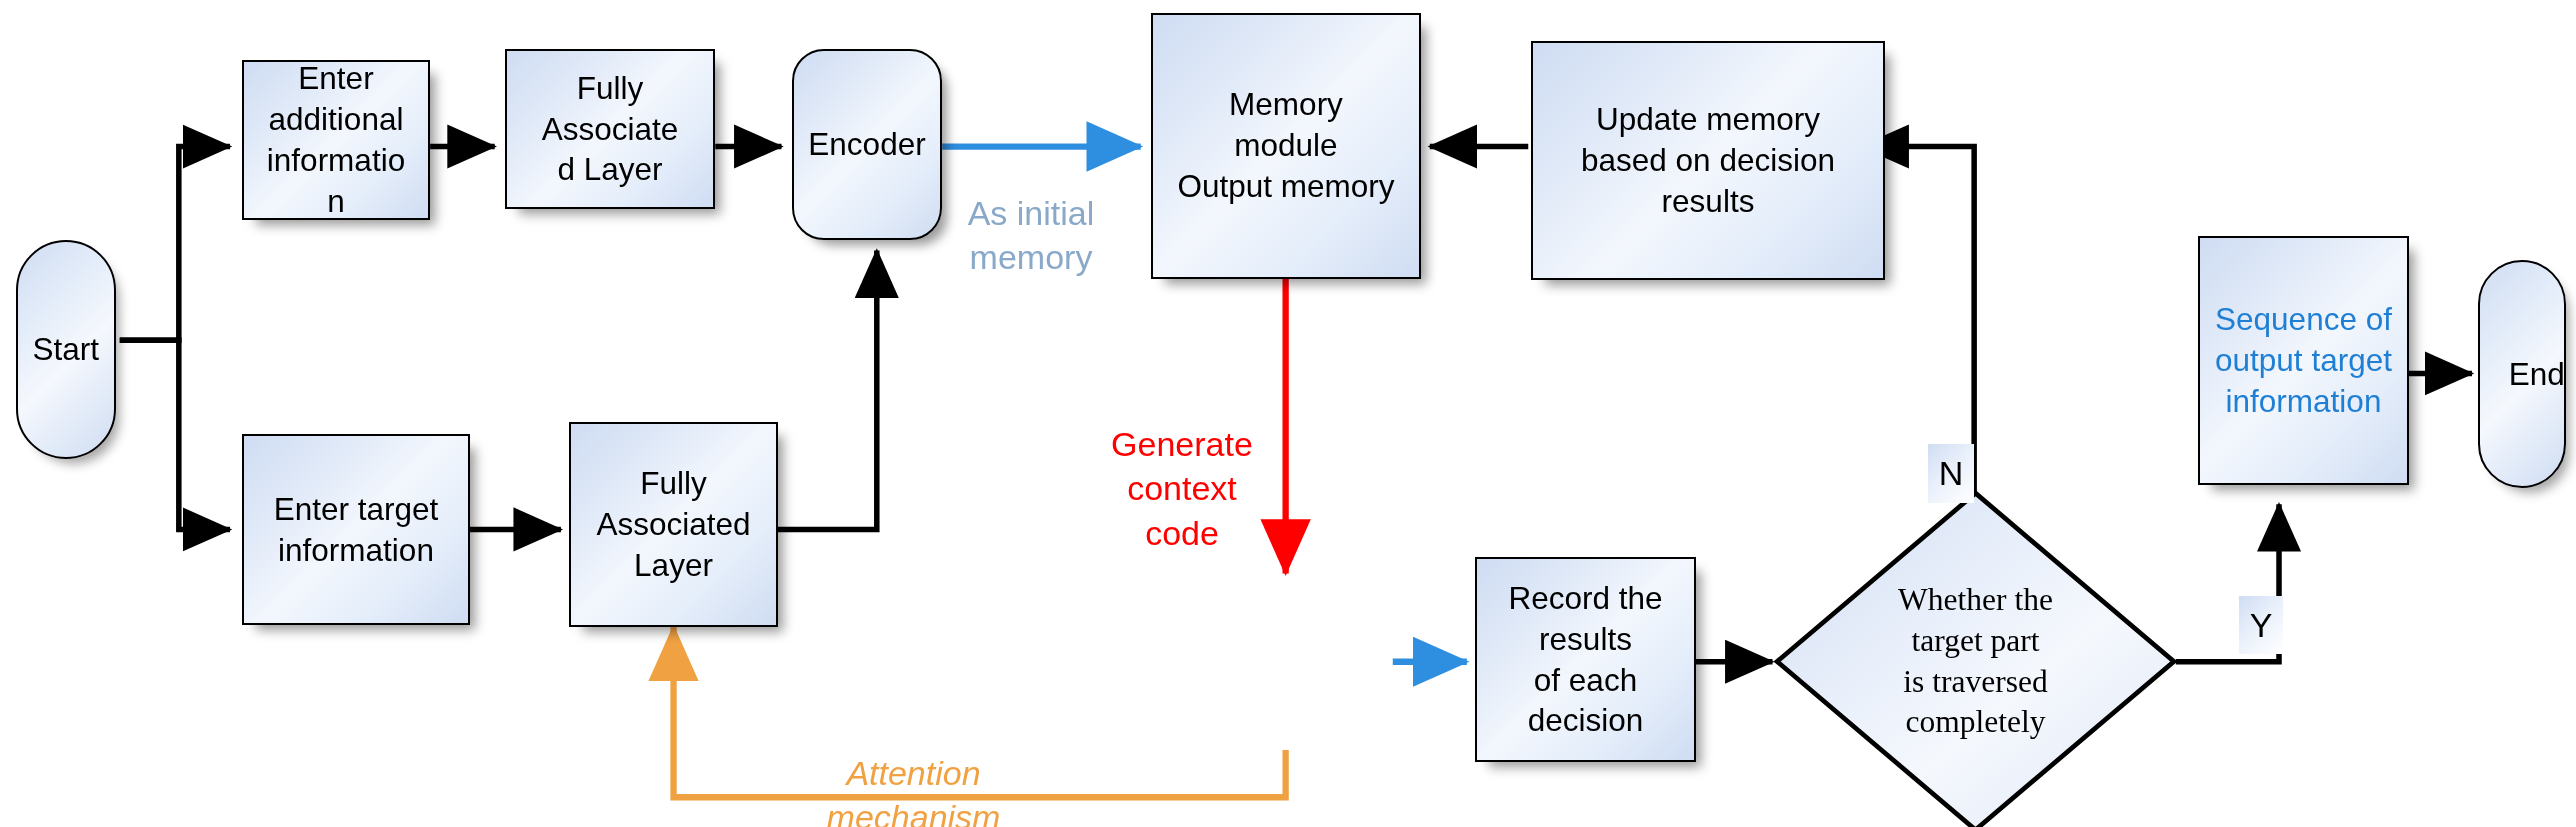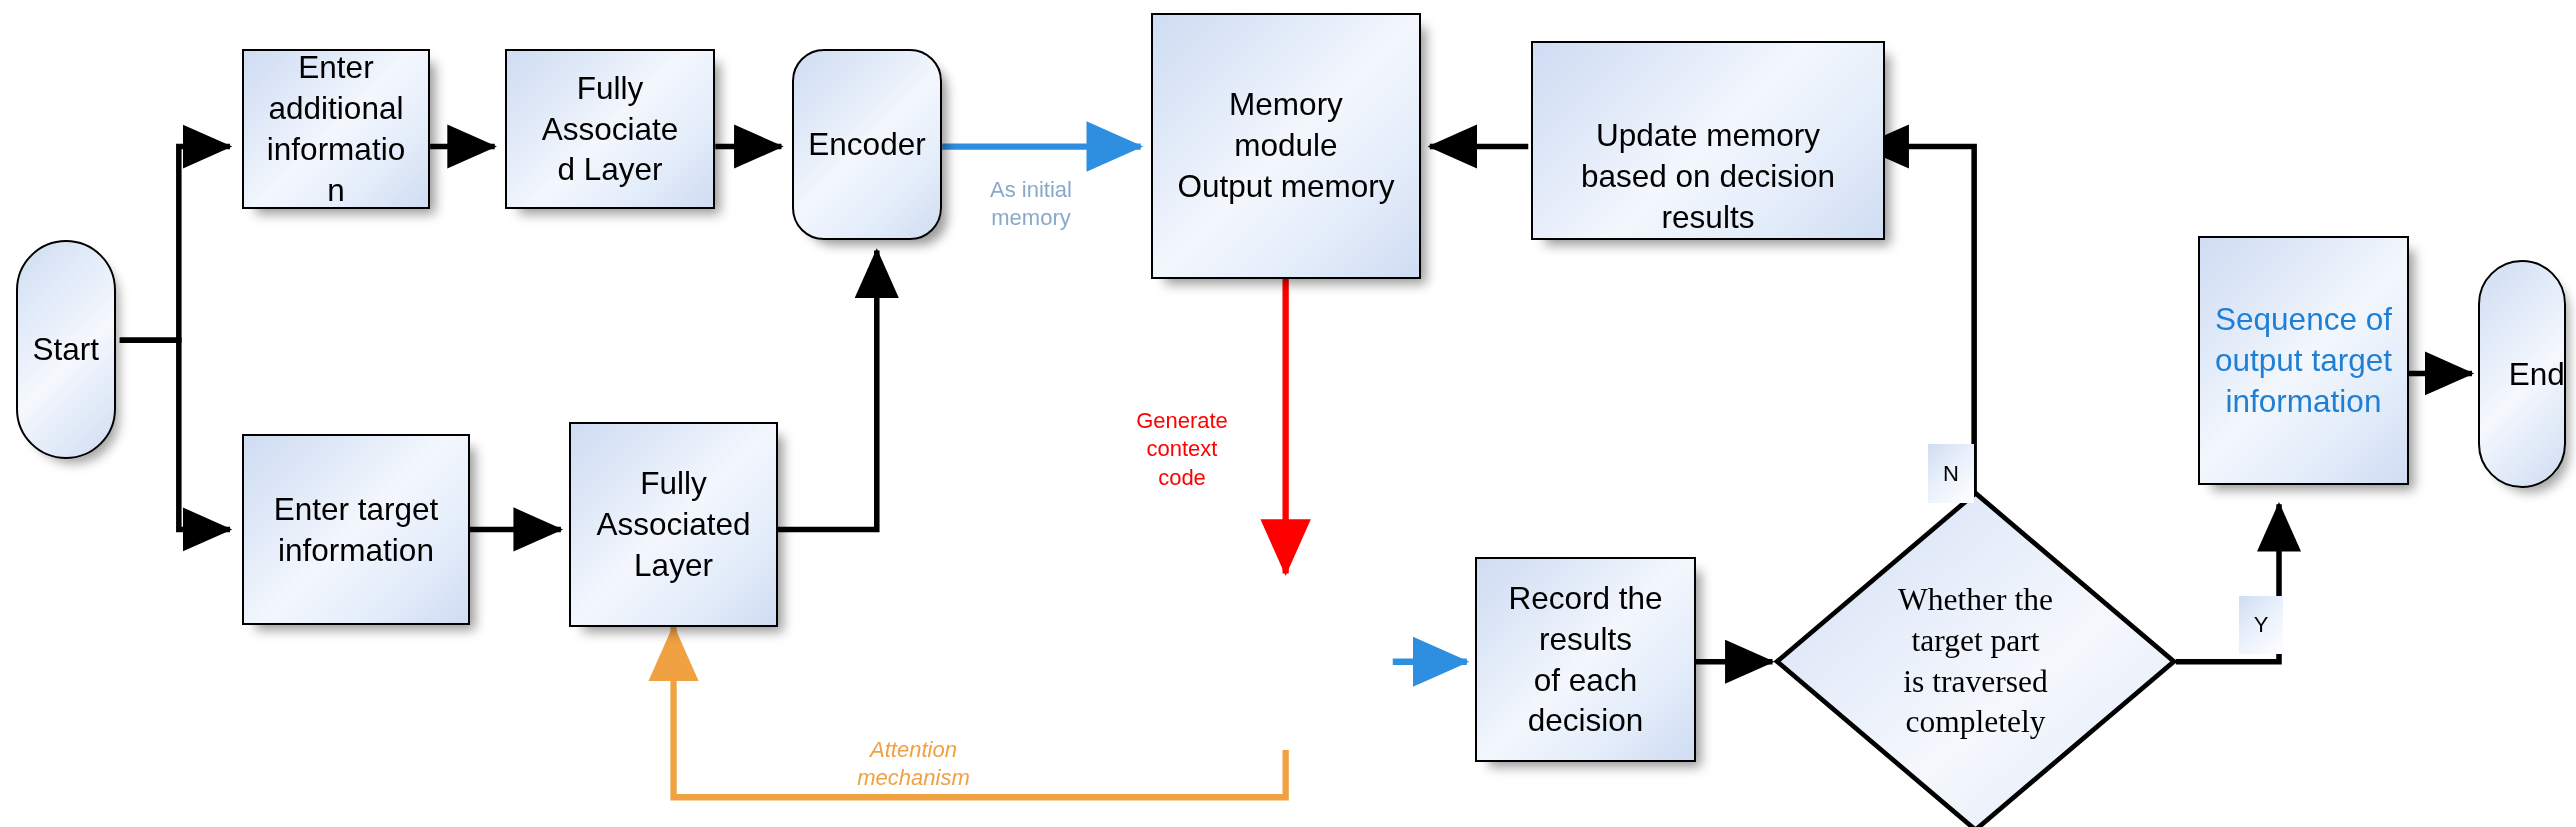--- a/index.html
+++ b/index.html
@@ -79,21 +79,21 @@
   .yn-label{
     position:absolute;
     display:flex;
     align-items:center;
     justify-content:center;
     background:linear-gradient(135deg,#cfdcf2 0%, #e9f0fb 45%, #ffffff 100%);
     color:#000000;
     z-index:4;
   }
   .fs-40{font-size:31.5px;}
-  .fs-38{font-size:22px;}
+  .fs-38{font-size:34px;}
 </style>
 </head>
 <body>
 
 <div id="canvas">
 
   <svg id="edges" viewBox="0 0 3270 1051" xmlns="http://www.w3.org/2000/svg">
     <defs>
       <marker id="ah-black" markerWidth="11" markerHeight="11" refX="8.6" refY="4" orient="auto" markerUnits="strokeWidth">
         <path d="M0,0 L9,4 L0,8 Z" fill="#000000"></path>
@@ -167,21 +167,21 @@
 
     <g>
       <path d="M 3058,474 L 3138,474" fill="none" stroke="#000000" stroke-width="7" marker-end="url(#ah-black)"></path>
     </g>
   </svg>
 
   <div class="node terminator fs-40" style="left:15.8px; top:240px; width:100px; height:219px;">
     <span class="txt">Start</span>
   </div>
 
-  <div class="node rect fs-40" style="left:242px; top:49px; width:188px; height:160px;">
+  <div class="node rect fs-40" style="left:242px; top:60px; width:188px; height:160px;">
     <span class="txt">Enter
 additional
 informatio
 n</span>
   </div>
 
   <div class="node rect fs-40" style="left:505px; top:49px; width:210px; height:160px;">
     <span class="txt">Fully
 Associate
 d Layer</span>
@@ -190,21 +190,21 @@
   <div class="node rect fs-40" style="left:792px; top:49px; width:150px; height:191px;border-radius:32px;">
     <span class="txt">Encoder</span>
   </div>
 
   <div class="node rect fs-40" style="left:1151px; top:12.6px; width:270px; height:266px;">
     <span class="txt">Memory
 module
 Output memory</span>
   </div>
 
-  <div class="node rect fs-40" style="left:1531px; top:41px; width:354px; height:199px;align-items:flex-end;">
+  <div class="node rect fs-40" style="left:1531px; top:41px; width:354px; height:239px;">
     <span class="txt">Update memory
 based on decision
 results</span>
   </div>
 
   <div class="node rect fs-40" style="left:242px; top:434px; width:228px; height:191px;">
     <span class="txt">Enter target
 information</span>
   </div>
 

